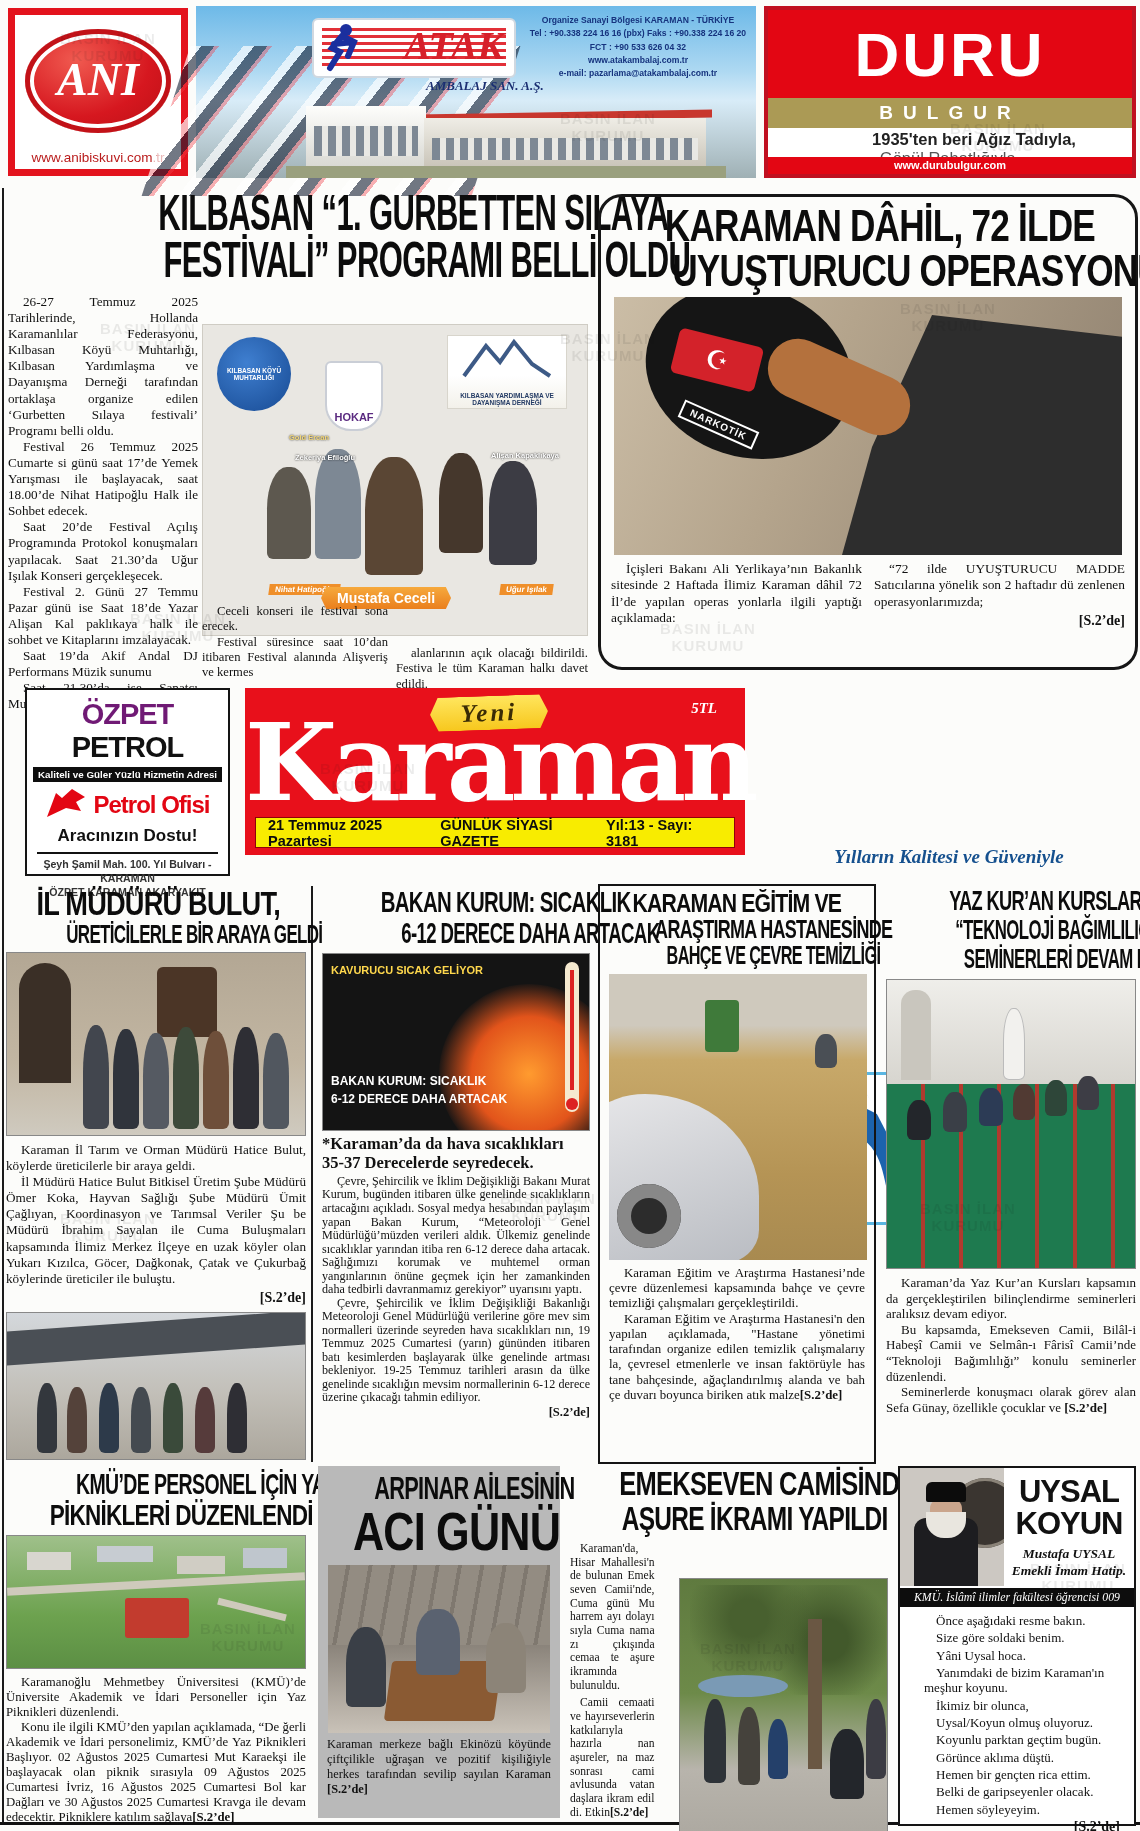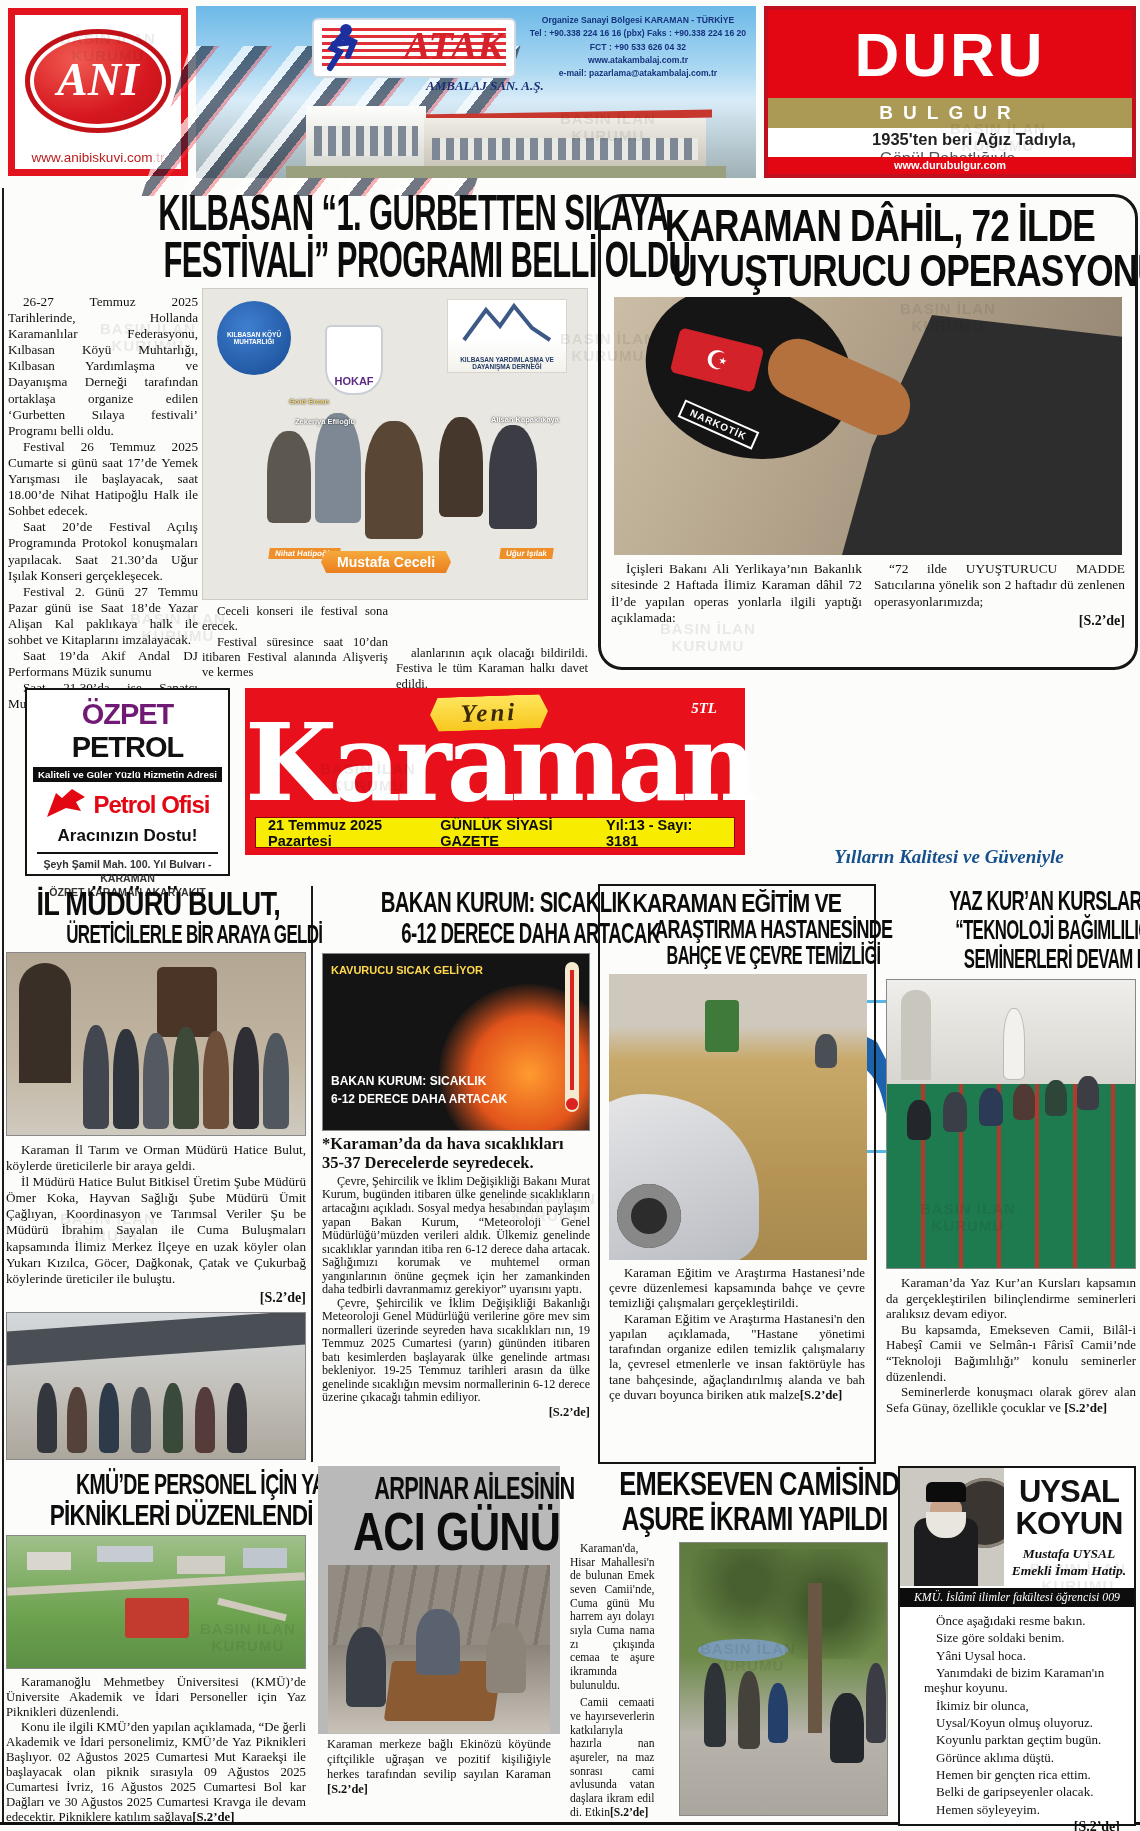--- a/index.html
+++ b/index.html
@@ -13,21 +13,21 @@
   .sx68{transform:scaleX(.68)} .sx72{transform:scaleX(.72)} .sx75{transform:scaleX(.75)}
   .sx80{transform:scaleX(.80)} .sx85{transform:scaleX(.85)}
   .f50{font-size:50px;line-height:47px}.f44{font-size:44px;line-height:45px}
   .f34{font-size:34px;line-height:35px}.f32{font-size:32px;line-height:33px}
   .f30{font-size:30px;line-height:31px}.f28{font-size:28px;line-height:29px}.f25{font-size:25px;line-height:26px}.f54{font-size:54px;line-height:52px}
   .bt{font-size:13.2px;line-height:1.22;text-align:justify;}
   .bt p{margin:0;text-indent:15px;}
   .jmp{font-weight:bold;}
   .jmpline{text-align:right;font-weight:bold;font-size:14px;margin-top:2px;}
   .vline{position:absolute;width:2px;background:#1a1a1a;}
-  .pimg{position:relative;overflow:hidden;}
+  .pimg{position:relative;overflow:hidden;margin-top:36px;}
   .wm{position:absolute;opacity:.08;font-family:"Liberation Sans",sans-serif;font-weight:bold;
       font-size:15px;letter-spacing:1px;text-align:center;line-height:1.15;white-space:pre-line;
       pointer-events:none;z-index:40;}
   .person{position:absolute;border-radius:45% 45% 6px 6px;}
   
   .ad-ani{left:8px;top:8px;width:180px;height:168px;border:7px solid #e3131d;background:#fff;box-sizing:border-box;}
   .ani-oval{position:absolute;left:10px;top:14px;width:146px;height:104px;border-radius:50%;
             background:radial-gradient(ellipse at 35% 30%,#f05a50 0%,#d6171f 55%,#b60e14 100%);
             box-shadow:inset 0 0 0 5px #c21218, inset 0 0 0 9px #fff;}
   .ani-txt{position:absolute;width:100%;top:24px;text-align:center;color:#fff;
@@ -134,21 +134,21 @@
              font-style:italic;font-weight:bold;font-size:19px;}
   
   .midA{left:6px;top:886px;width:300px;}
   .midB{left:322px;top:886px;width:268px;}
   .midC{left:598px;top:884px;width:278px;height:580px;border:2px solid #141414;box-sizing:border-box;padding:4px 9px;}
   .midD{left:886px;top:886px;width:250px;}
   .ph-frame{border:1px solid #888;}
   .subhead{font-weight:bold;font-size:16.5px;line-height:1.15;text-align:justify;margin:4px 0 2px 0;}
   
   .botKMU{left:6px;top:1468px;width:300px;}
-  .botARP{left:318px;top:1466px;width:242px;height:268px;background:#b9b9b9;box-sizing:border-box;padding:6px 9px;}
+  .botARP{left:318px;top:1466px;width:242px;height:352px;background:#b9b9b9;box-sizing:border-box;padding:6px 9px;}
   .botEMK{left:570px;top:1466px;width:318px;}
   .emk-flex{display:flex;gap:24px;margin-top:6px;}
   .emk-txt{width:88px;font-size:11.6px;line-height:1.18;text-align:justify;}
   .emk-txt p{margin:0 0 4px 0;text-indent:10px;}
   .botUYS{left:898px;top:1466px;width:238px;height:360px;border:2px solid #141414;box-sizing:border-box;background:#fff;}
   .uys-head{display:flex;}
   .uys-portrait{width:104px;height:118px;background:#ccc8c2;position:relative;overflow:hidden;flex:none;}
   .uys-right{flex:1;text-align:center;}
   .uys-title{font-family:"Liberation Sans",sans-serif;font-weight:bold;font-size:31px;line-height:32px;margin-top:8px;letter-spacing:-1px;}
   .uys-author{font-style:italic;font-weight:bold;font-size:13.5px;line-height:1.25;margin-top:6px;}

